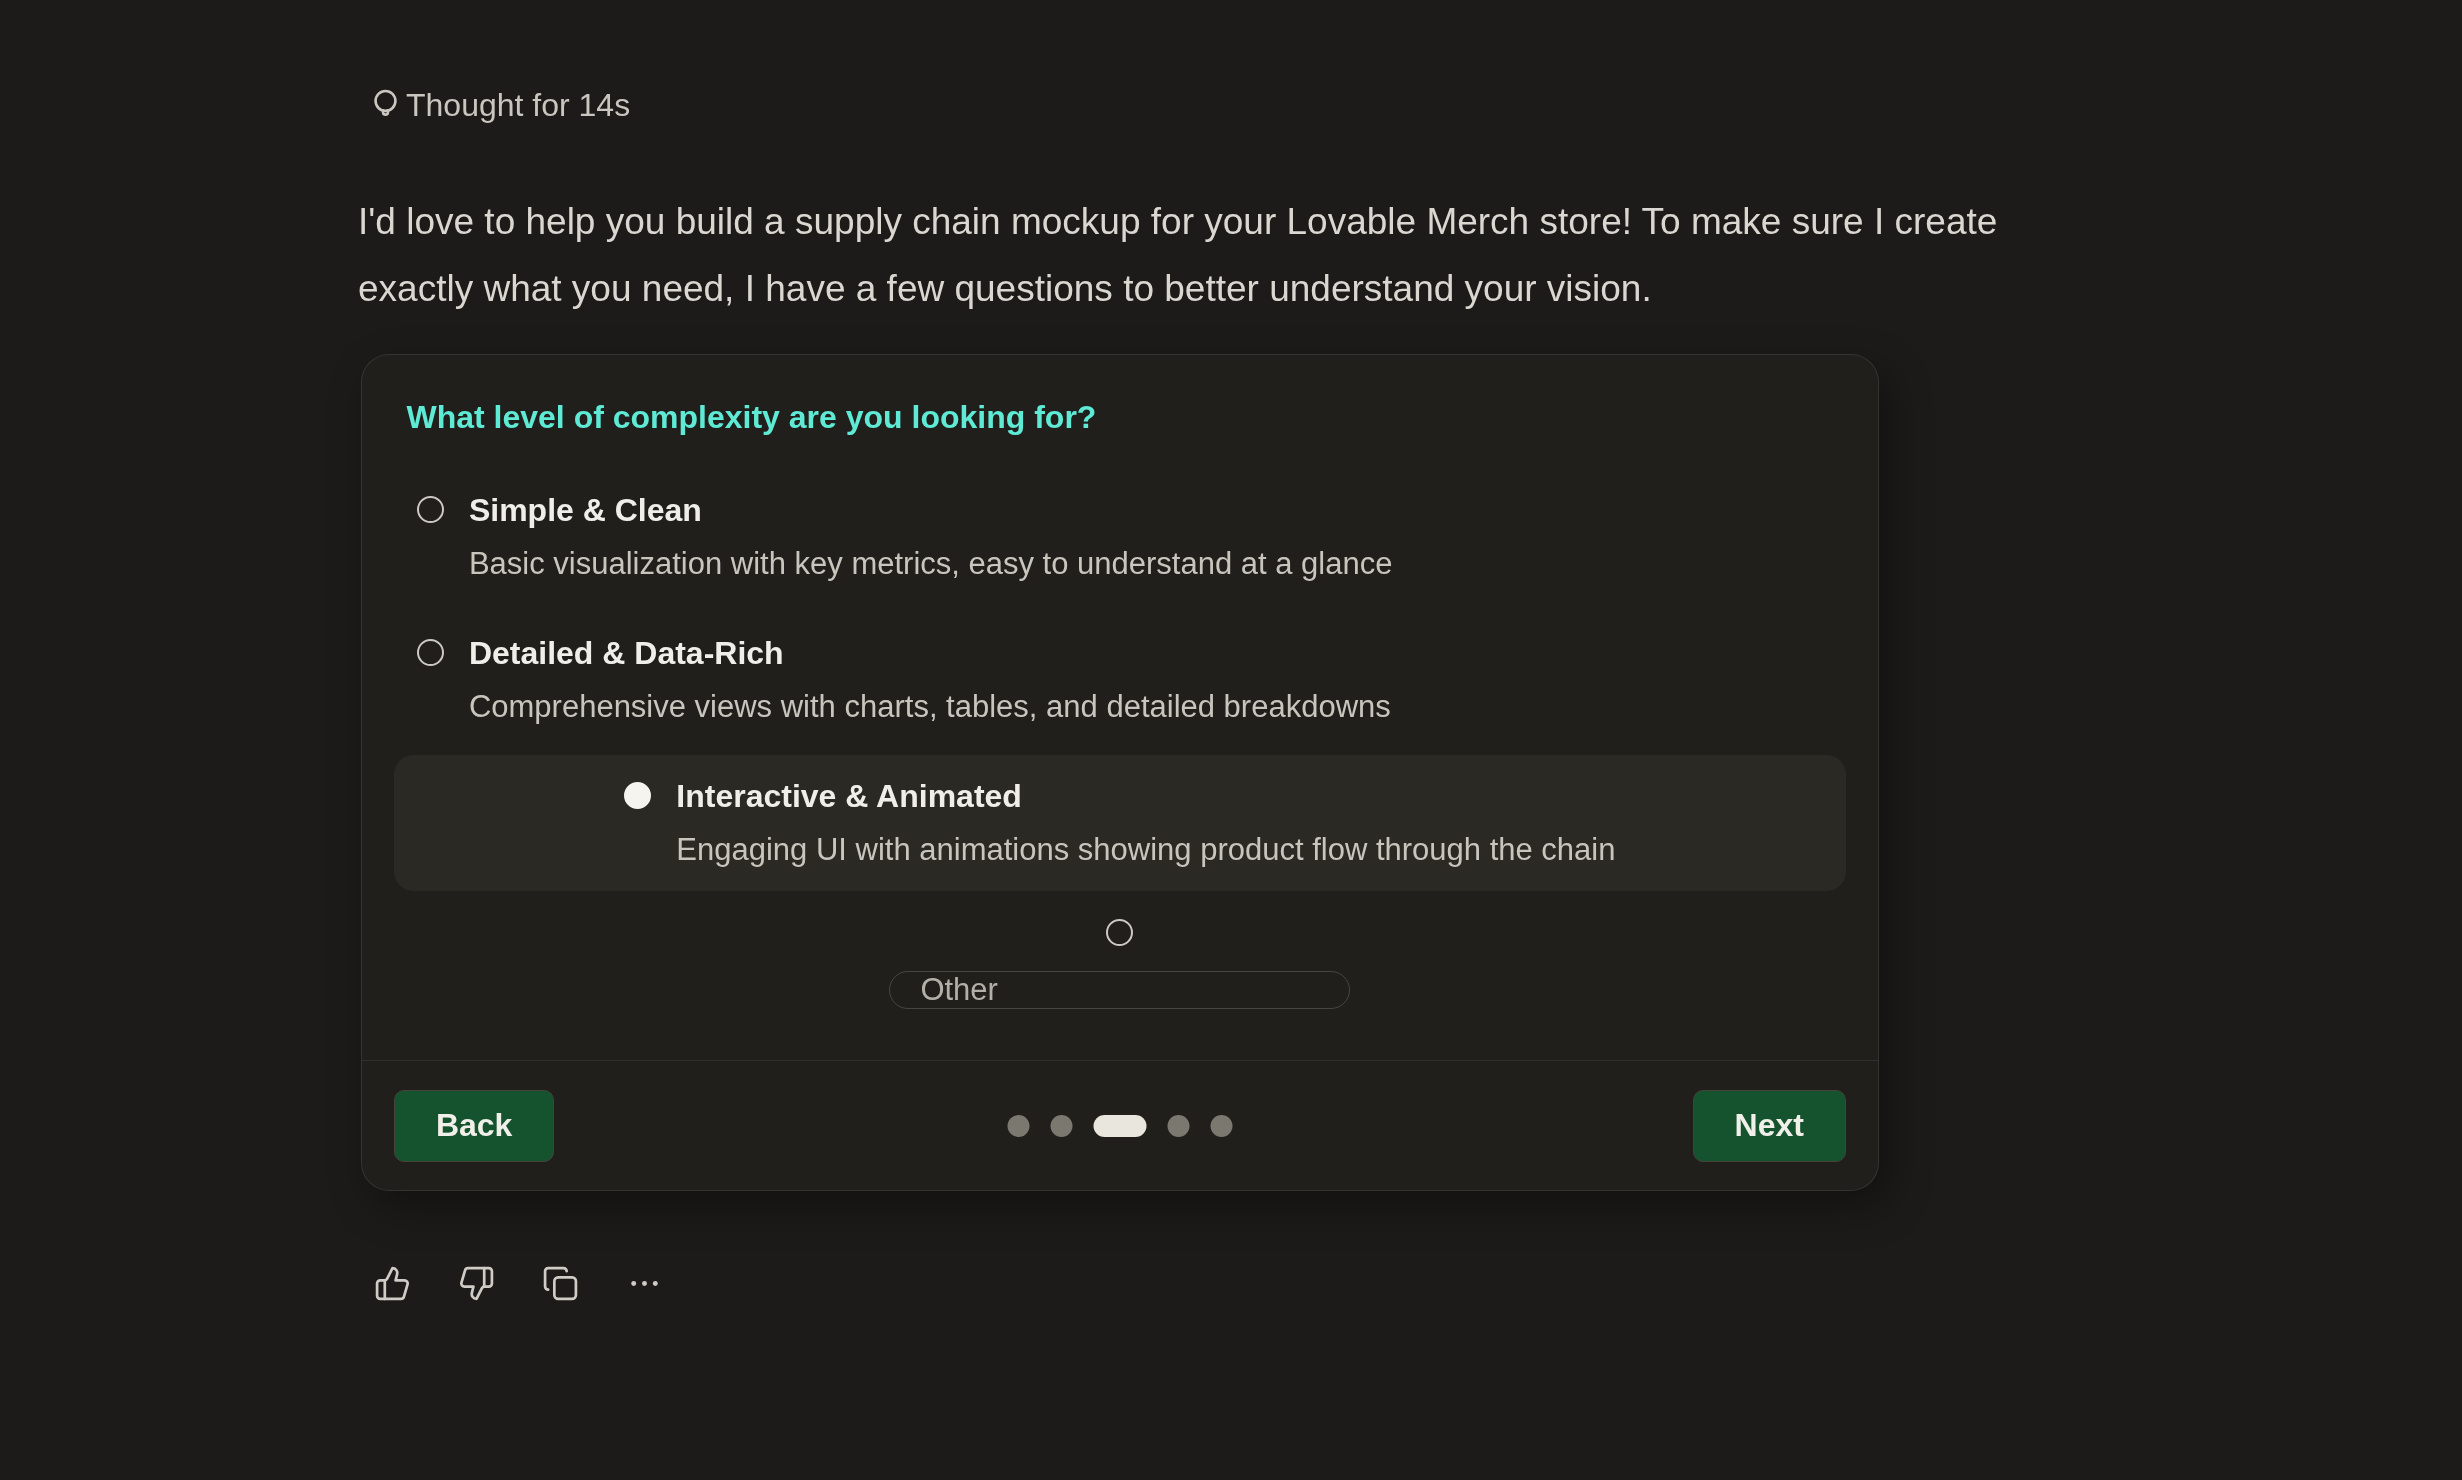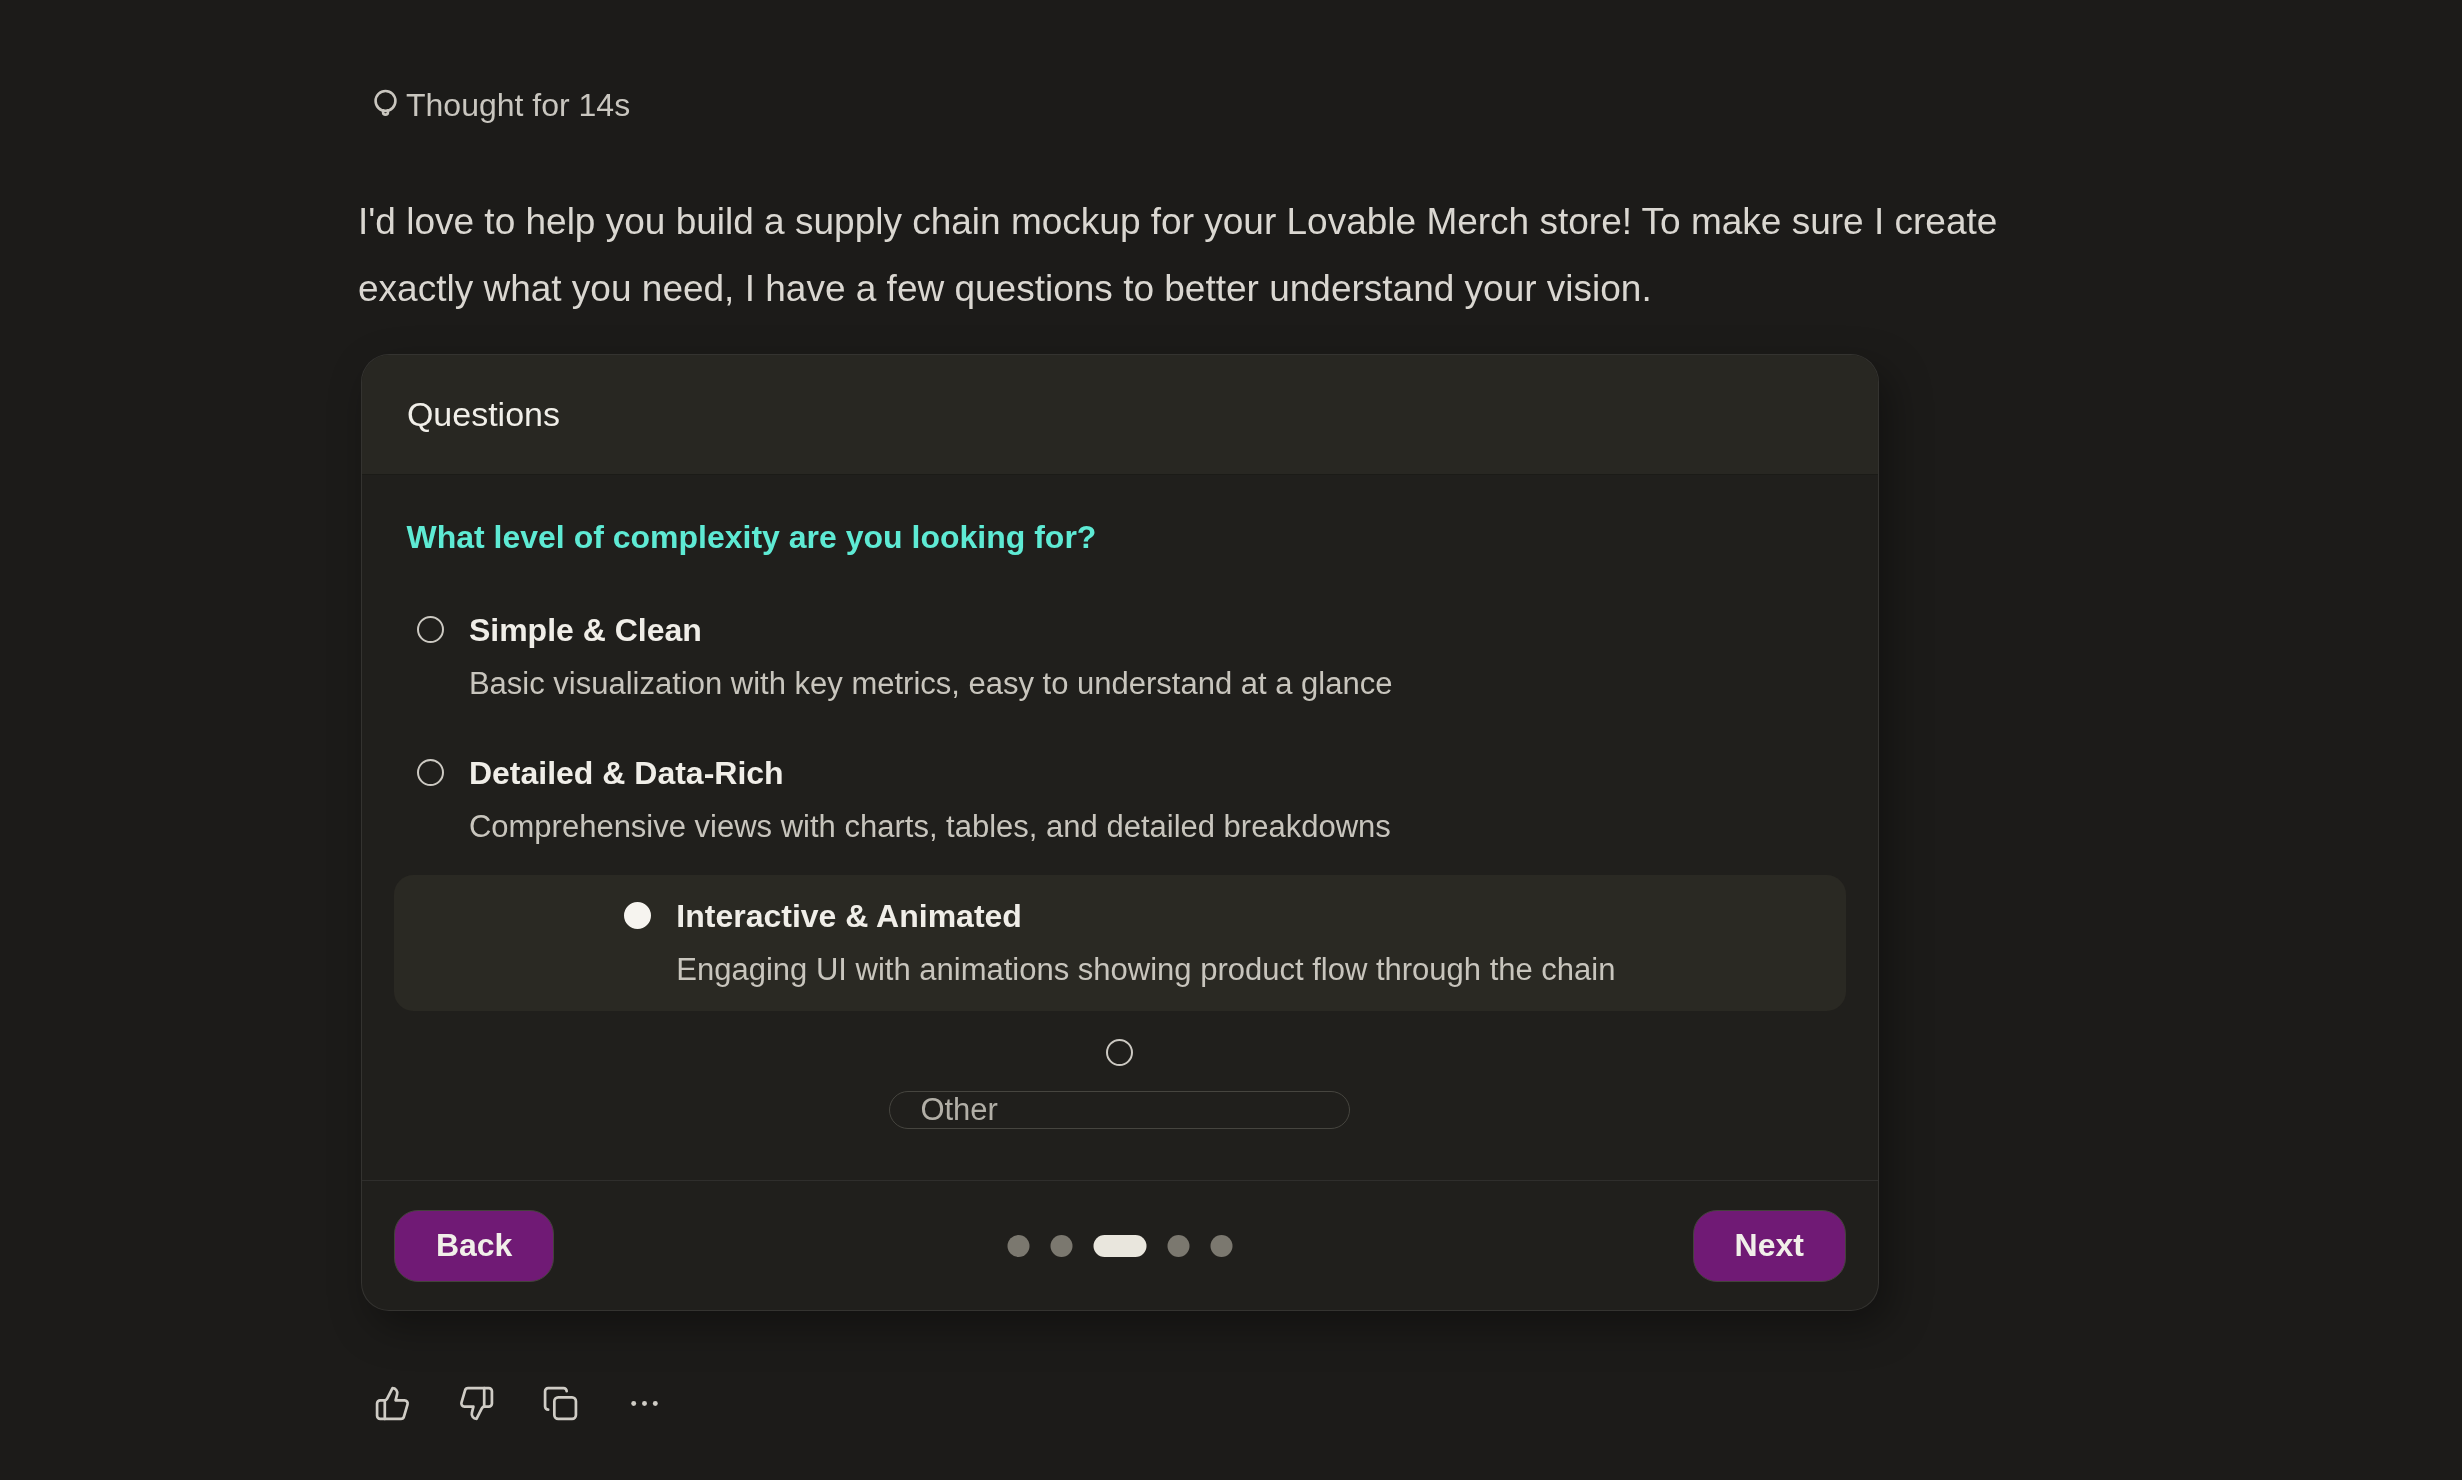--- a/index.html
+++ b/index.html
@@ -64,22 +64,22 @@
     font-family: inherit; outline: none;
   }
   .other-input::placeholder { color: #b2afa7; }
 
   .card-footer {
     border-top: 1.7px solid rgba(255,255,255,0.07);
     height: 130px; display: flex; align-items: center;
     justify-content: space-between; padding: 0 32px; position: relative;
   }
   .nav-btn {
-    height: 72px; padding: 0 41px; border-radius: 24px;
-    background: #701a75; border: 1.7px solid #44423b;
+    height: 72px; padding: 0 41px; border-radius: 10px;
+    background: #14532d; border: 1.7px solid #44423b;
     color: #f1efe9; font-size: 32px; font-weight: 700;
     font-family: inherit; cursor: pointer;
   }
   .dots {
     position: absolute; left: 50%; top: 50%;
     transform: translate(-50%, -50%);
     display: flex; align-items: center; gap: 21px;
   }
   .dot { width: 22px; height: 22px; border-radius: 50%; background: #7b786f; }
   .dot.active { width: 53px; border-radius: 11.5px; background: #e9e6dd; }
@@ -104,23 +104,20 @@
     </svg>
     <span class="thought-label">Thought for 14s</span>
   </div>
 
   <div class="intro">
     <div>I'd love to help you build a supply chain mockup for your Lovable Merch store! To make sure I create</div>
     <div>exactly what you need, I have a few questions to better understand your vision.</div>
   </div>
 
   <div class="card">
-    <div class="card-header">
-      <span class="card-title">Questions</span>
-    </div>
 
     <div class="card-body">
       <div class="question">What level of complexity are you looking for?</div>
 
       <div class="option">
         <span class="radio"></span>
         <div>
           <div class="option-title">Simple &amp; Clean</div>
           <div class="option-desc">Basic visualization with key metrics, easy to understand at a glance</div>
         </div>

